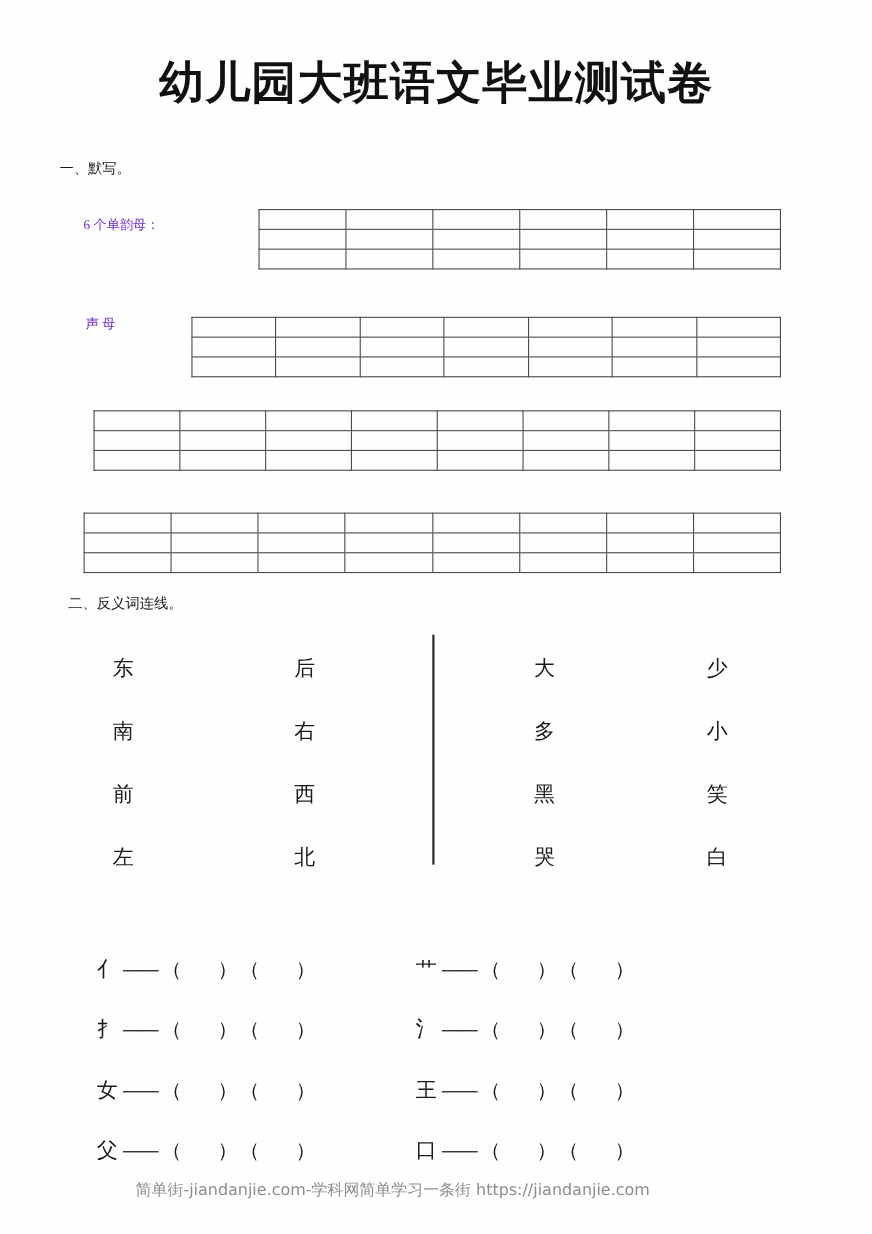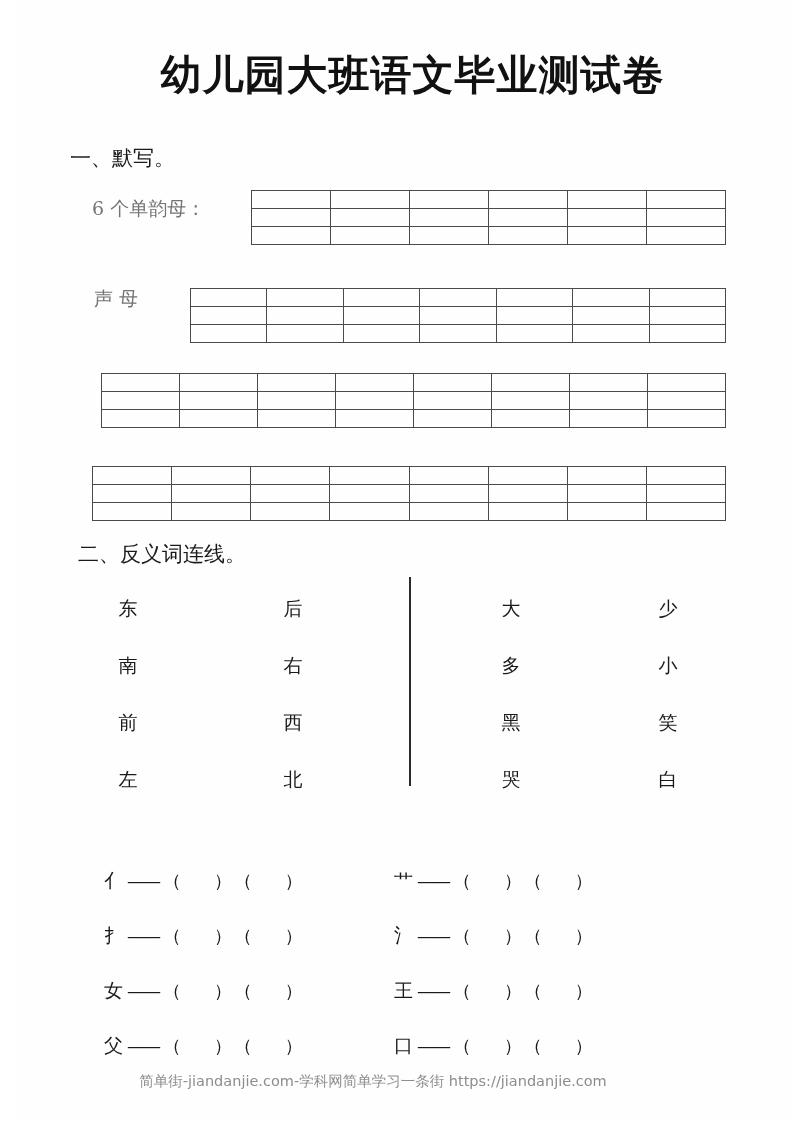--- a/index.html
+++ b/index.html
@@ -13,55 +13,55 @@
     position: relative;
     font-family: "DejaVu Serif", "Liberation Serif", serif;
     color: #1a1a1a;
     overflow: hidden;
   }
 
   .page {
     position: absolute;
     inset: 0;
     background: #fefefe;
-    margin-left: 16px;
   }
 
   
   .doc-title {
     position: absolute;
     top: 48px;
     left: 0;
     width: 793px;
     text-align: center;
     font-size: 41px;
     font-weight: bold;
     letter-spacing: 1px;
     font-family: "DejaVu Serif", "Liberation Serif", serif;
     color: #111;
   }
 
   
   .section-heading {
     position: absolute;
-    font-size: 21px;
+    font-size: 13px;
     color: #1a1a1a;
     white-space: pre;
     font-family: "DejaVu Serif", "Liberation Serif", serif;
   }
   #sec1-heading { top: 144px; left: 54px; }
   #sec2-heading { top: 540px; left: 62px; }
   #sec3-heading { top: 816px; left: 54px; }
 
   
   .sub-label {
     position: absolute;
-    font-size: 19px;
-    color: #737373;
+    font-size: 12px;
+    color: #6d28d9;
     white-space: pre;
+    font-family: Liberation Serif, serif;
   }
   #label-vowels { top: 196px; left: 76px; }
   #label-consonants { top: 286px; left: 78px; text-align: right; }
 
   
   .grid-table {
     position: absolute;
     border-collapse: collapse;
     table-layout: fixed;
   }

